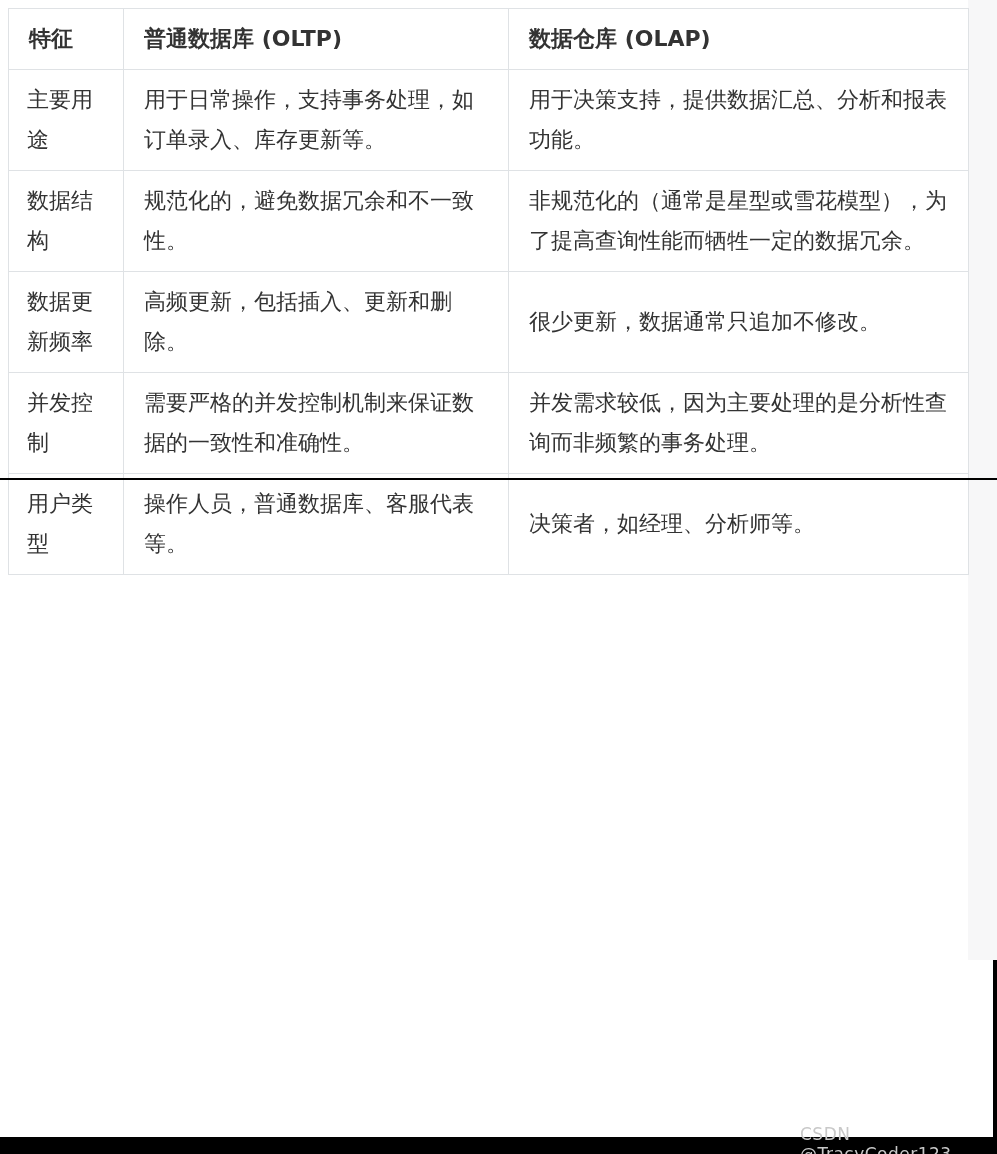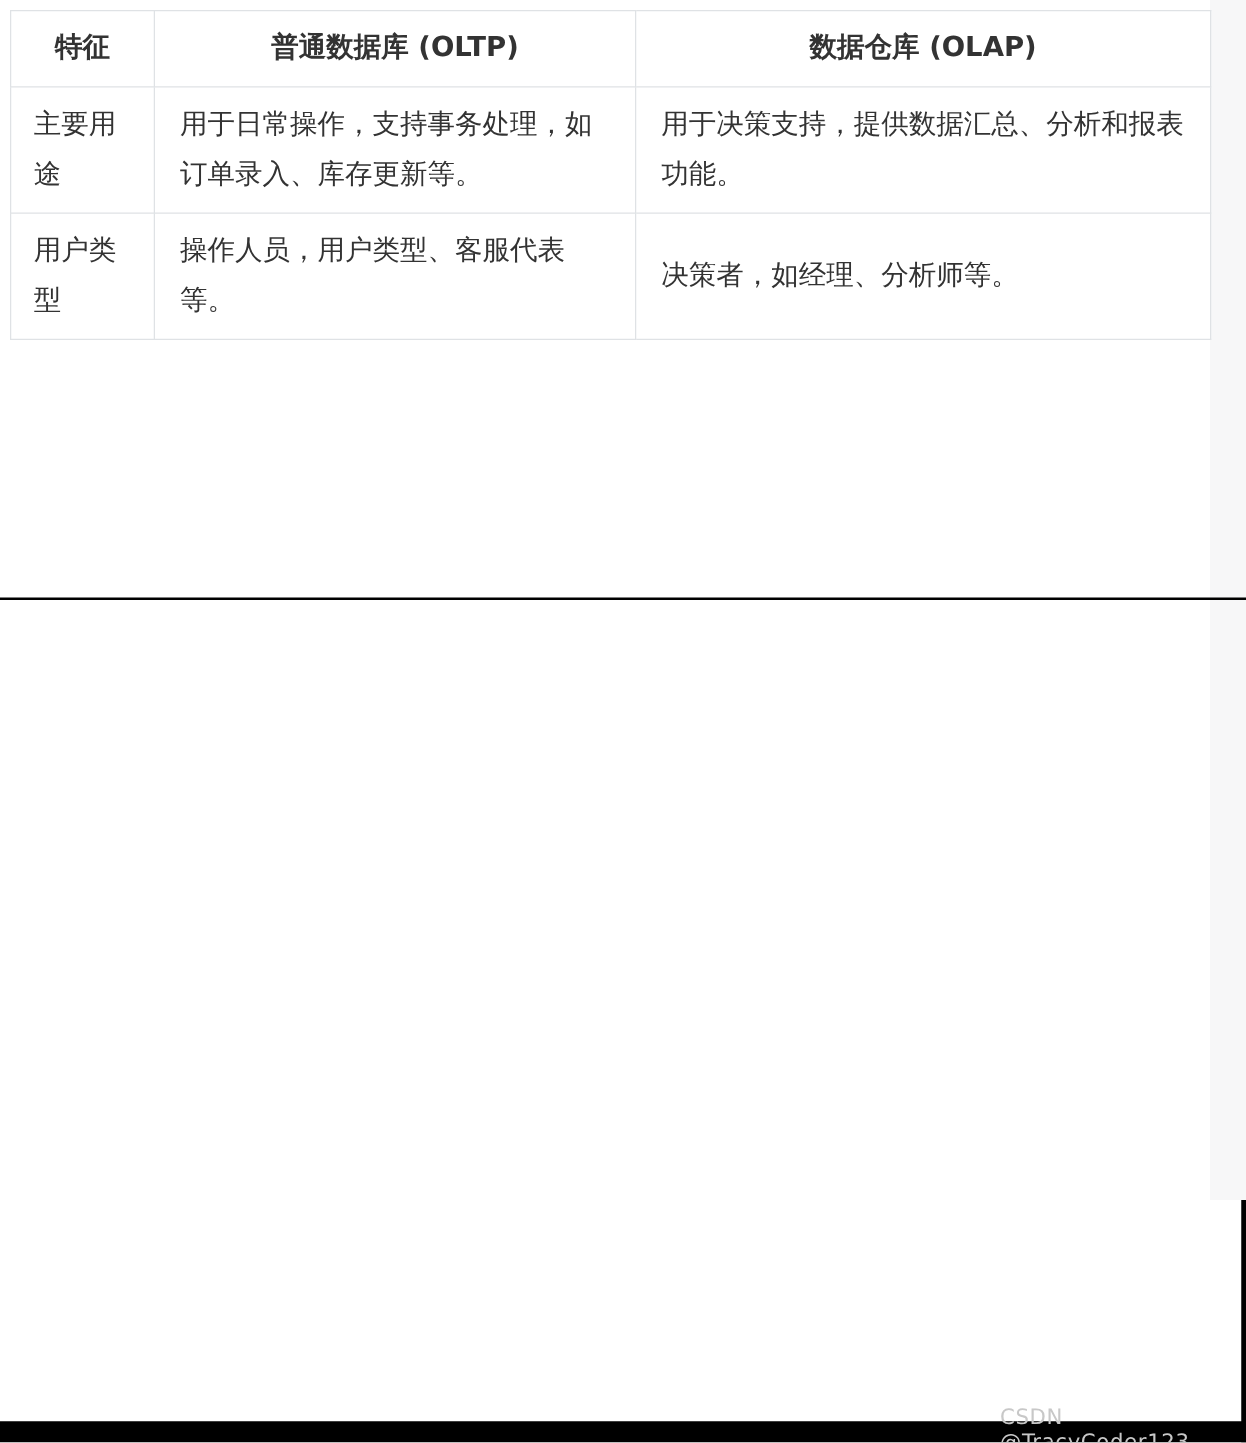--- a/index.html
+++ b/index.html
@@ -6,21 +6,21 @@
   body { width:997px; height:1154px; background:#ffffff; position:relative; overflow:hidden;
          font-family:"DejaVu Sans","Liberation Sans",sans-serif; color:#333333; }
   .right-strip { position:absolute; left:968px; top:0; width:29px; height:960px; background:#f7f7f8; }
   .right-black { position:absolute; left:993px; top:960px; width:4px; height:194px; background:#000; }
   .bottom-black { position:absolute; left:0; top:1137px; width:997px; height:17px; background:#000; }
   .hline { position:absolute; left:0; top:478px; width:997px; height:2px; background:#000; }
   table { position:absolute; left:8px; top:8px; width:960px; border-collapse:collapse; table-layout:fixed; }
   col.c1 { width:115px; } col.c2 { width:385px; } col.c3 { width:460px; }
   th, td { border:1px solid #dfe2e5; font-size:22px; line-height:40px; vertical-align:middle;
            padding:10px 20px; text-align:left; }
-  th { font-weight:bold; text-align:center; height:40px; padding:10px 20px; }
+  th { font-weight:bold; height:40px; padding:10px 20px; }
   td:first-child { padding:10px 18px;margin-left:42px; }
   .watermark { position:absolute; left:800px; top:1124px; font-size:17px; color:#c8c8c8;
                font-family:"DejaVu Sans",sans-serif; letter-spacing:0.5px; }
 </style>
 </head>
 <body>
 
 <div class="right-strip"></div>
 
 <table>
@@ -36,22 +36,37 @@
       <th>数据仓库 (OLAP)</th>
     </tr>
   </thead>
   <tbody>
     <tr>
       <td>主要用途</td>
       <td>用于日常操作，支持事务处理，如订单录入、库存更新等。</td>
       <td>用于决策支持，提供数据汇总、分析和报表功能。</td>
     </tr>
     <tr>
+      <td>数据结构</td>
+      <td>规范化的，避免数据冗余和不一致性。</td>
+      <td>非规范化的（通常是星型或雪花模型），为了提高查询性能而牺牲一定的数据冗余。</td>
+    </tr>
+    <tr>
+      <td>数据更新频率</td>
+      <td>高频更新，包括插入、更新和删除。</td>
+      <td>很少更新，数据通常只追加不修改。</td>
+    </tr>
+    <tr>
+      <td>并发控制</td>
+      <td>需要严格的并发控制机制来保证数据的一致性和准确性。</td>
+      <td>并发需求较低，因为主要处理的是分析性查询而非频繁的事务处理。</td>
+    </tr>
+    <tr>
       <td>用户类型</td>
-      <td>操作人员，用户类型、客服代表等。</td>
+      <td>操作人员，普通数据库、客服代表等。</td>
       <td>决策者，如经理、分析师等。</td>
     </tr>
   </tbody>
 </table>
 
 <div class="hline"></div>
 <div class="right-black"></div>
 <div class="bottom-black"></div>
 <div class="watermark">CSDN @TracyCoder123</div>
 

